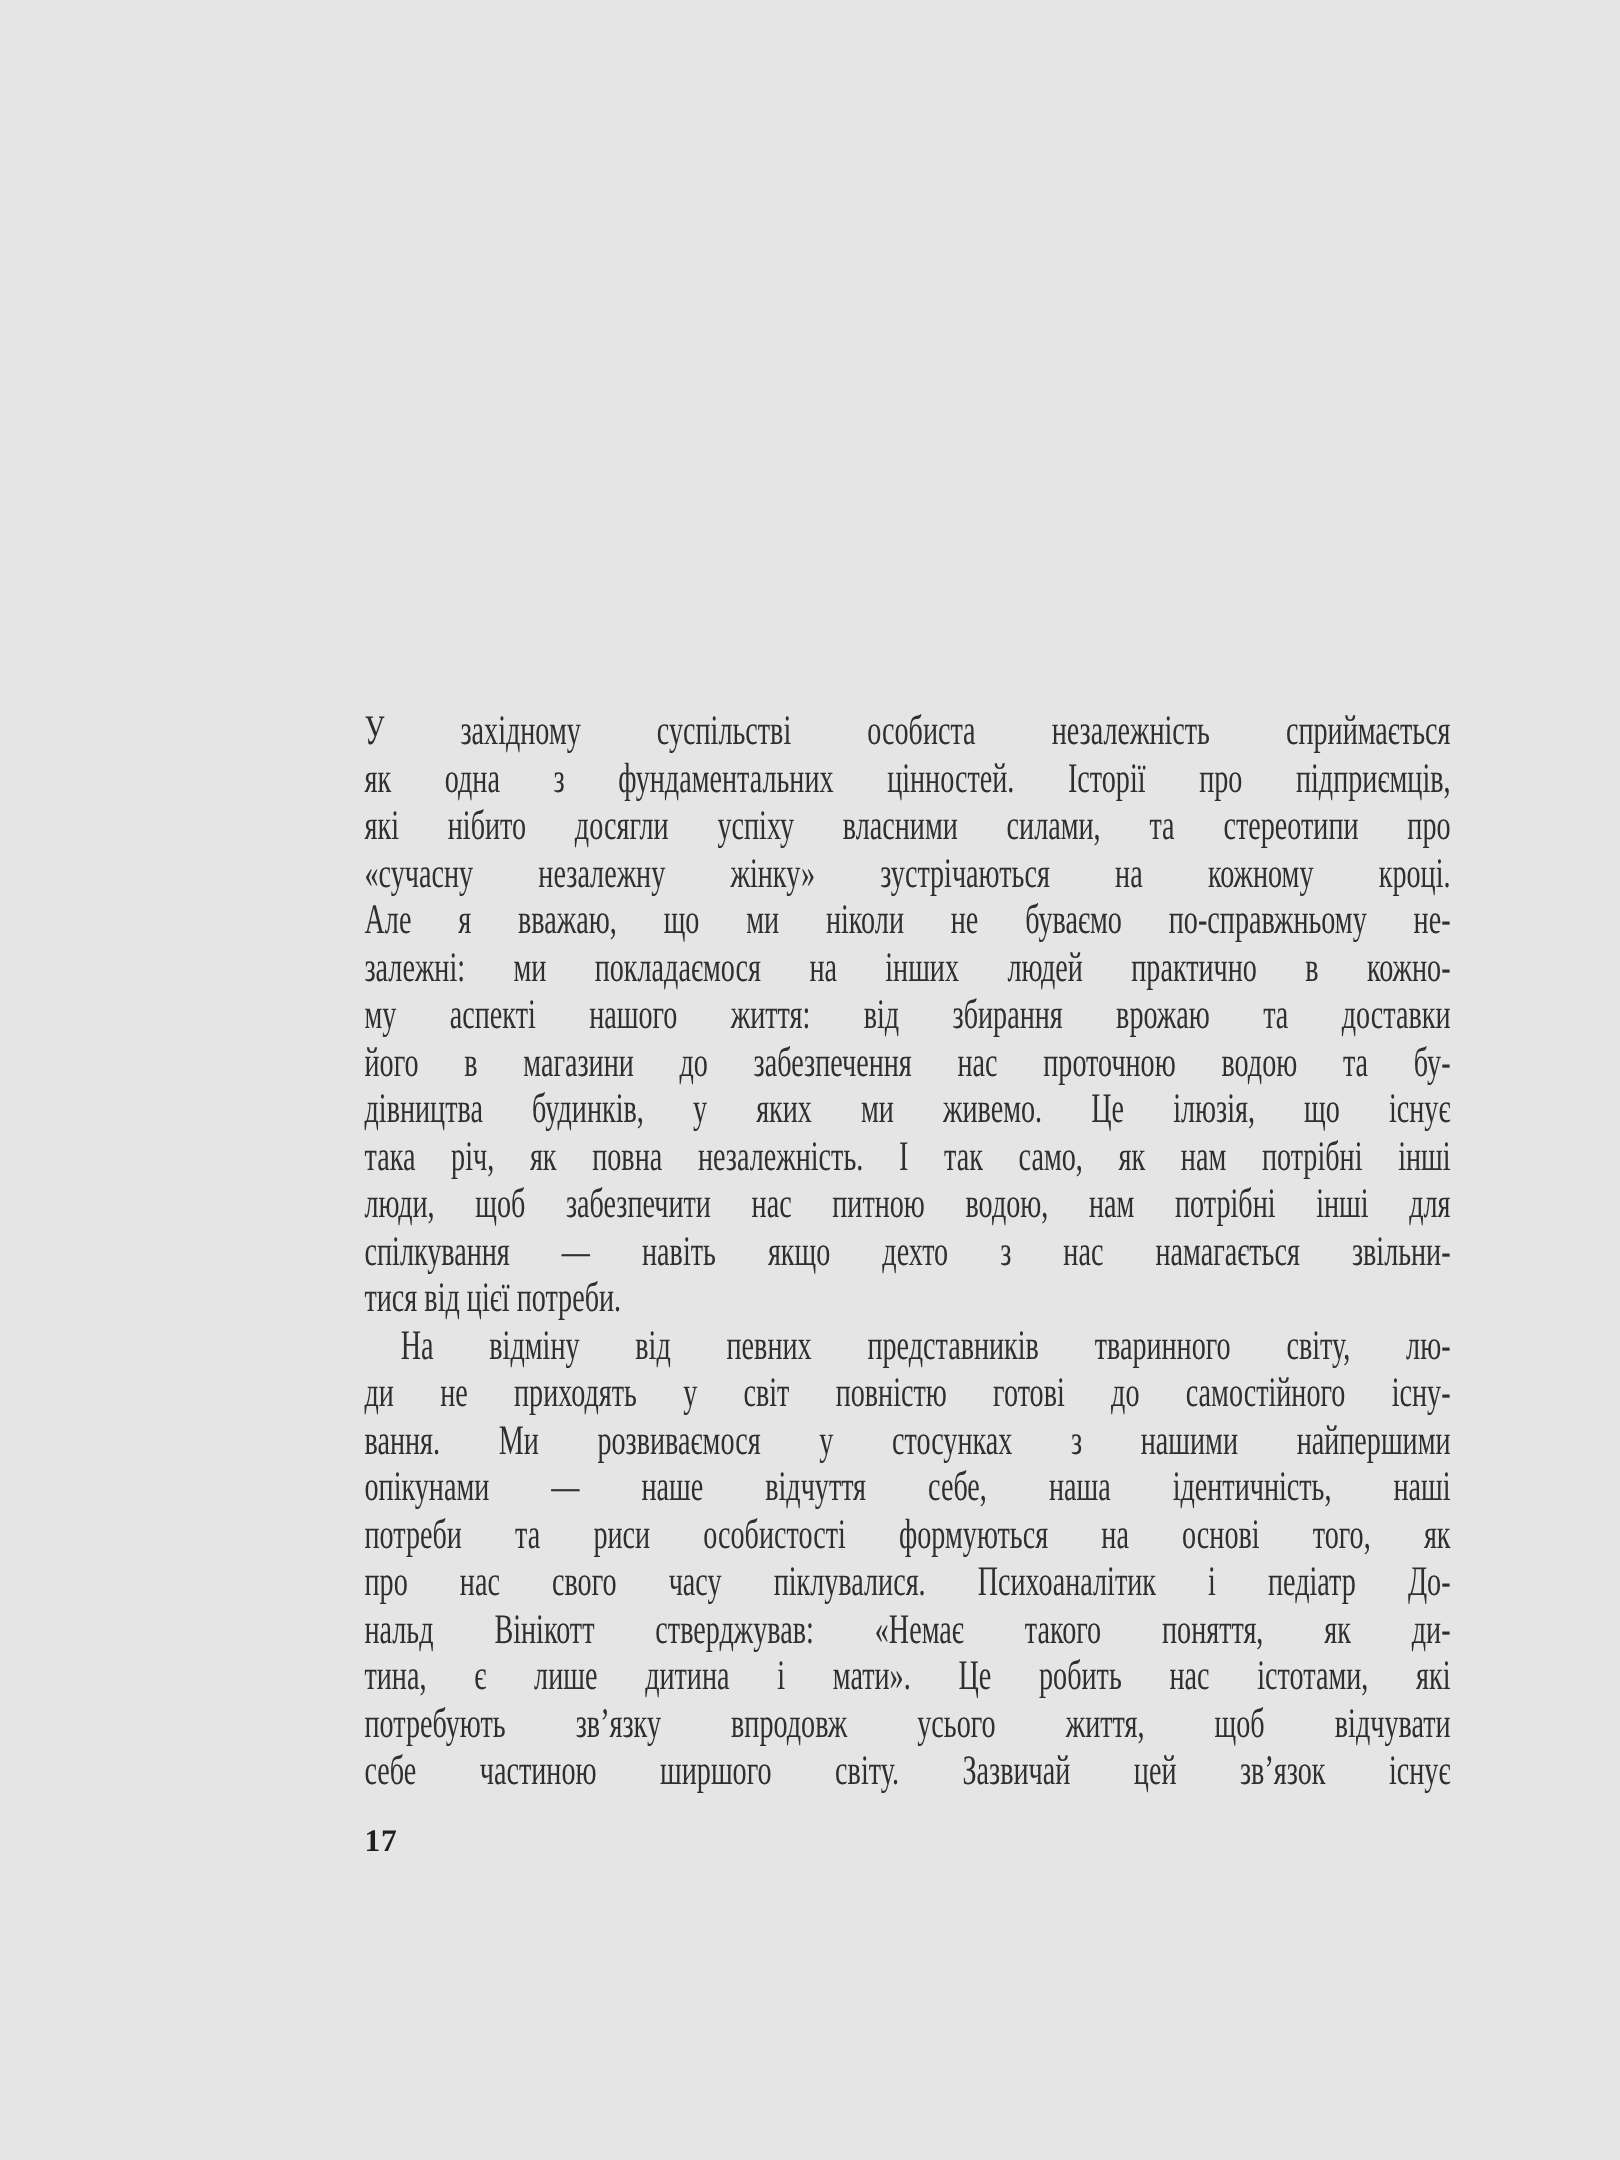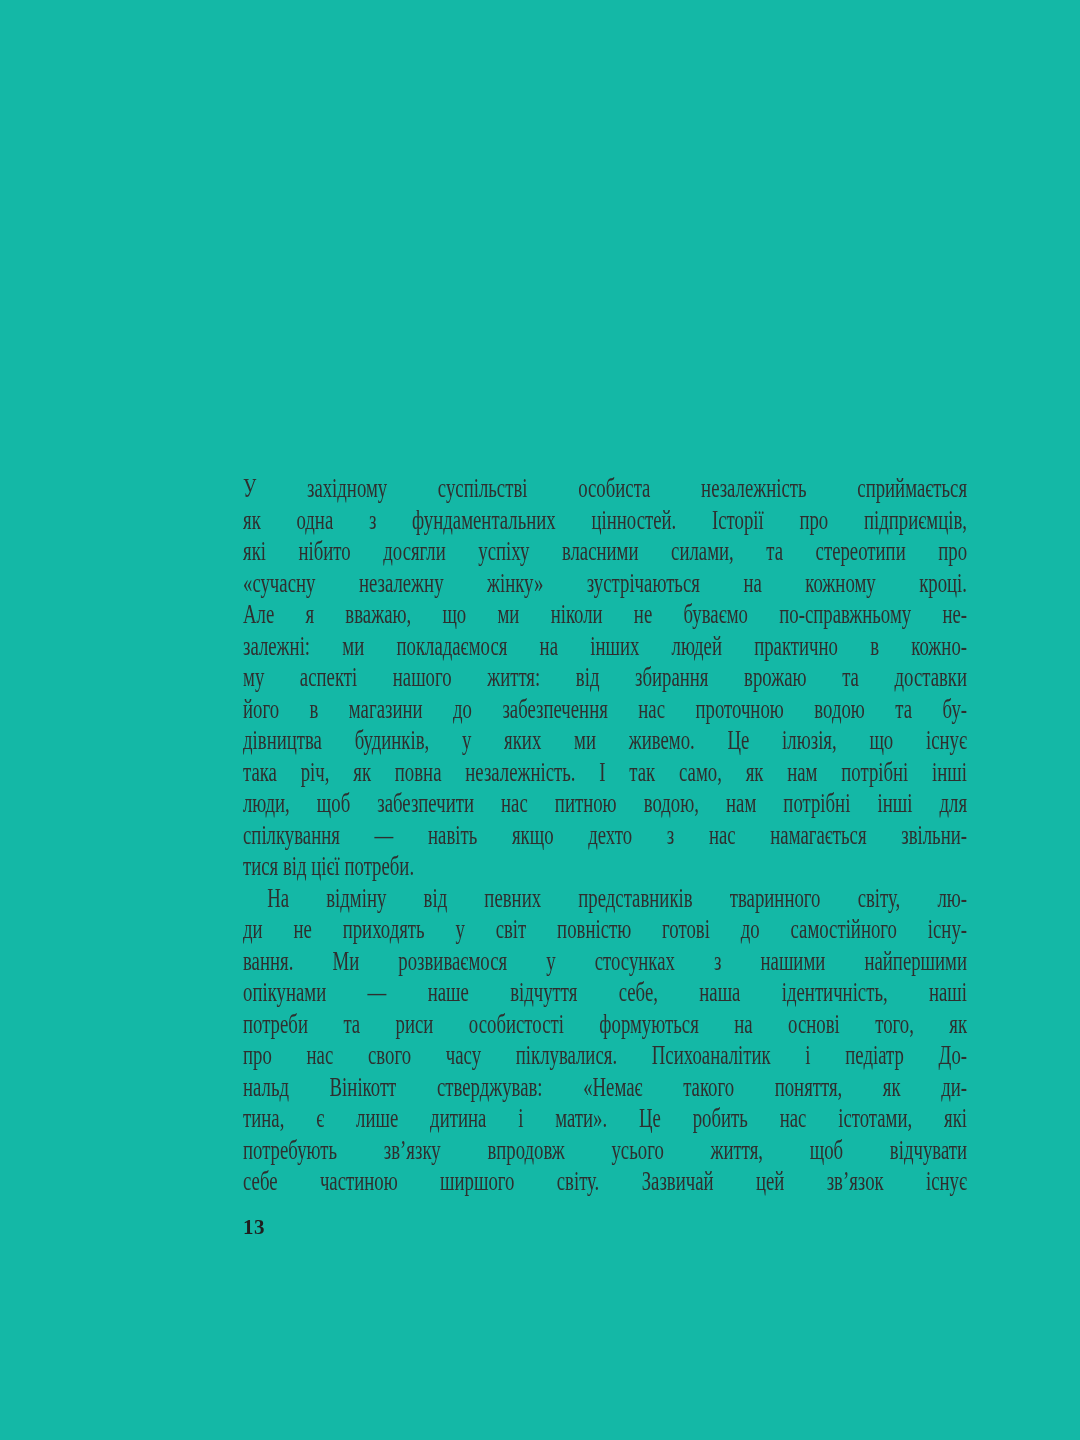--- a/index.html
+++ b/index.html
@@ -10,21 +10,21 @@
     width: 1080px;
     height: 1440px;
     background: #fdfdfd;
     position: relative;
     overflow: hidden;
     font-family: "Liberation Serif", "DejaVu Serif", serif;
   }
   .page {
     position: absolute;
     inset: 0;
-    background: #14b8a6;
+    background: #e5e5e5;
   }
   
   .textblock {
     position: absolute;
     left: 243px;
     top: 472px;
     width: 1080px;
     transform: scaleX(0.6704);
     transform-origin: 0 0;
     font-size: 28px;
@@ -87,15 +87,15 @@
       <div class="line">потреби та риси особистості формуються на основі того, як</div>
       <div class="line">про нас свого часу піклувалися. Психоаналітик і педіатр До-</div>
       <div class="line">нальд Вінікотт стверджував: «Немає такого поняття, як ди-</div>
       <div class="line">тина, є лише дитина і мати». Це робить нас істотами, які</div>
       <div class="line">потребують зв’язку впродовж усього життя, щоб відчувати</div>
       <div class="line">себе частиною ширшого світу. Зазвичай цей зв’язок існує</div>
     </div>
 
   </div>
 
-  <div class="pagenum">13</div>
+  <div class="pagenum">17</div>
 
 </div>
 
 </body></html>

